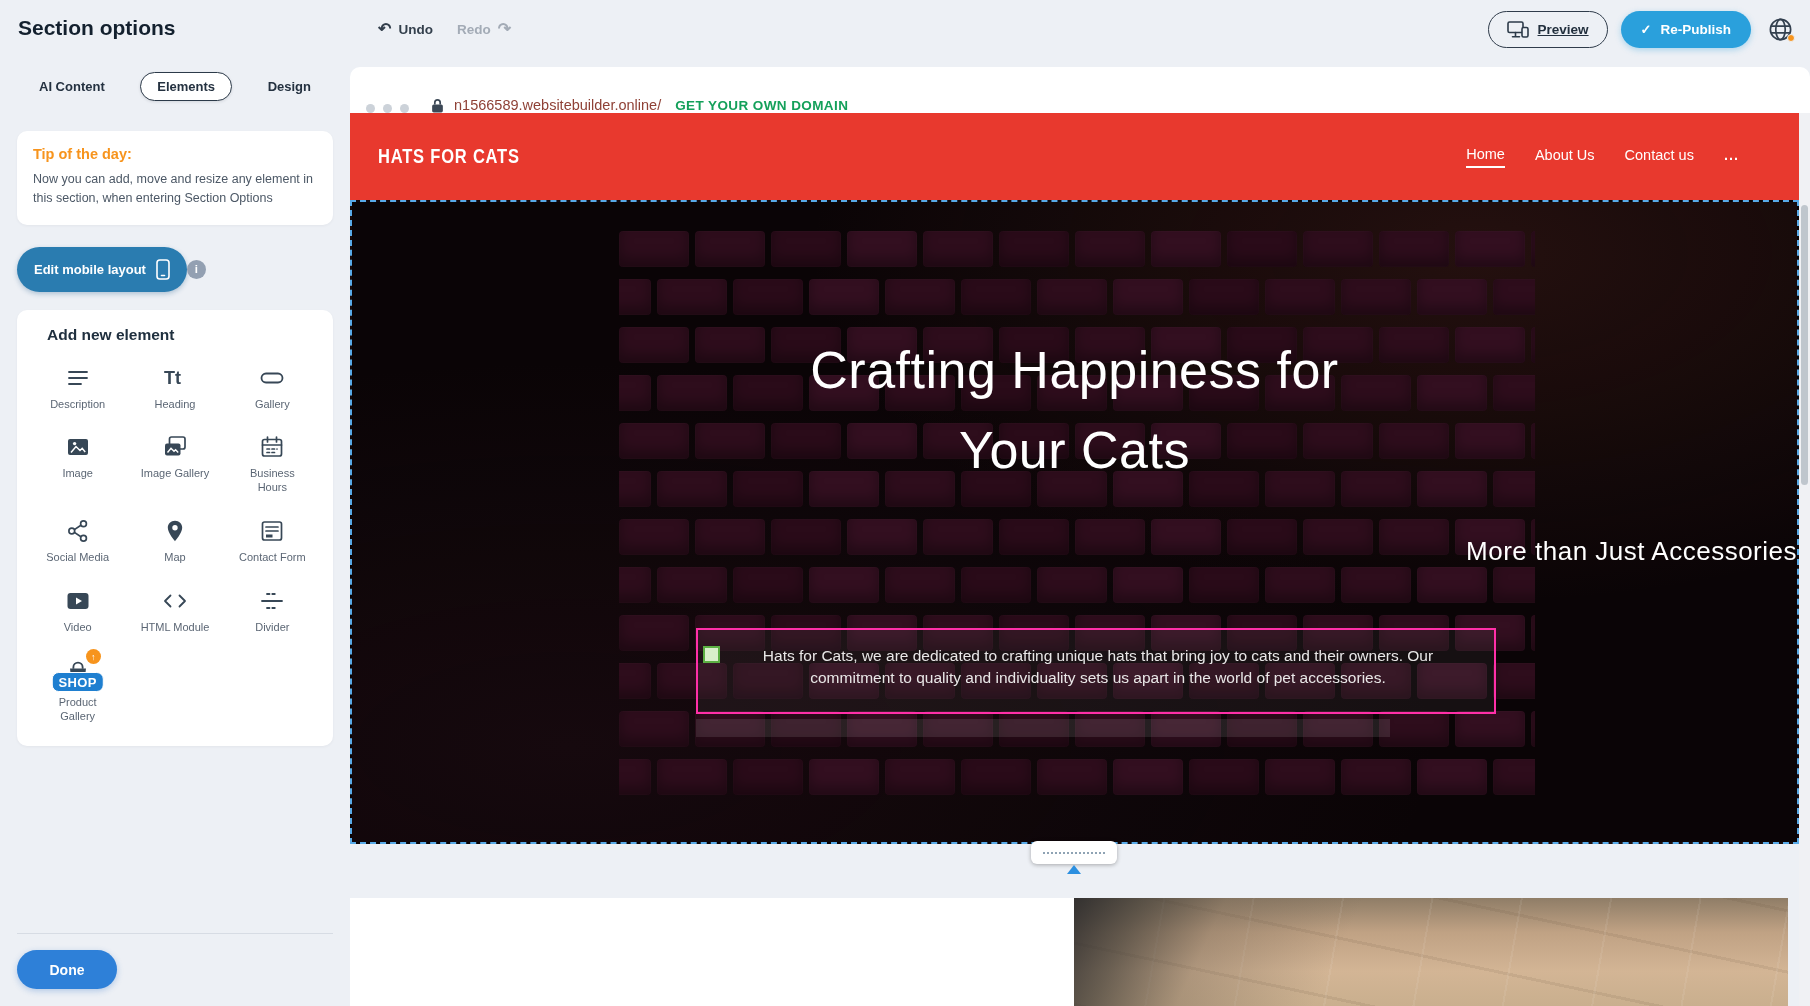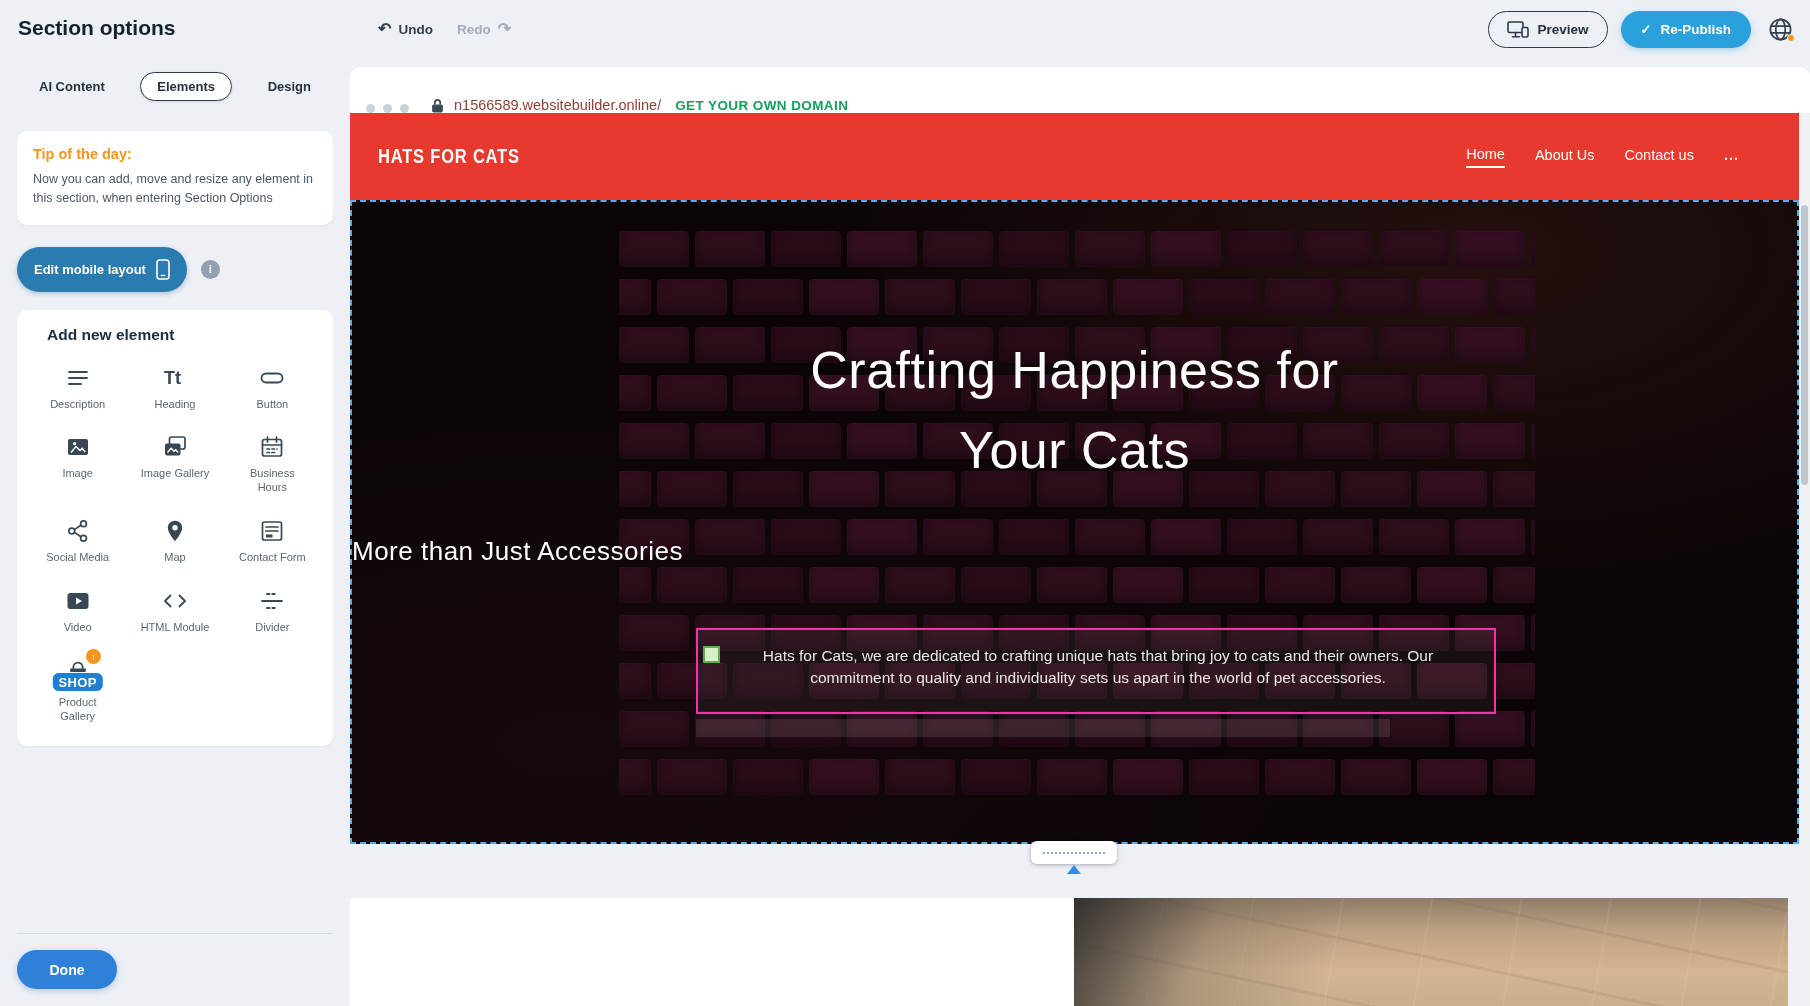--- a/index.html
+++ b/index.html
@@ -11,41 +11,41 @@
   .topbar { position:absolute; left:0; top:0; width:100%; height:58px; display:flex; align-items:center; }
   .topbar-title { position:absolute; left:18px; top:16px; font-size:21px; font-weight:700; color:#13202e; }
   .history { position:absolute; left:378px; top:0; height:58px; display:flex; align-items:center; gap:24px; }
   .hist-btn { display:flex; align-items:center; gap:7px; background:none; border:none; font-family:inherit;
               font-size:13.5px; font-weight:600; color:#333f4c; cursor:pointer; }
   .hist-btn .hist-icon { font-size:16px; line-height:1; }
   .hist-btn.redo { color:#a3abb6; }
   .topbar-right { position:absolute; right:14px; top:0; height:58px; display:flex; align-items:center; gap:13px; }
   .preview-btn { display:flex; align-items:center; gap:9px; height:37px; padding:0 18px; border-radius:19px;
                  background:transparent; border:1.6px solid #303c4b; color:#23303e; font-family:inherit;
-                 font-size:13.5px; font-weight:700; cursor:pointer; }
+                 font-size:13.5px; font-weight:700; cursor:pointer;text-decoration:underline; }
   .republish-btn { display:flex; align-items:center; gap:9px; height:37px; padding:0 20px; border-radius:19px;
                    background:var(--accent-blue,#2aa0dc); border:none; color:#fff; font-family:inherit;
                    font-size:13.5px; font-weight:700; cursor:pointer; box-shadow:0 2px 6px rgba(42,160,220,.35); }
   .republish-btn .check { font-size:13px; }
   .globe-wrap { position:relative; width:32px; height:32px; display:flex; align-items:center; justify-content:center; cursor:pointer; }
   .globe-dot { position:absolute; right:1px; bottom:3px; width:8px; height:8px; border-radius:50%;
                background:var(--tip-orange,#f7941d); border:1.5px solid #edf0f5; }
 
   
   .sidebar { position:absolute; left:0; top:58px; width:350px; bottom:0; padding:0 17px; }
   .tabs { margin-top:14px; display:flex; justify-content:space-between; align-items:center; padding:0 6px; }
   .tab { border:none; background:transparent; font-family:inherit; font-size:13px; font-weight:600; color:#243140;
          padding:6px 16px; border-radius:16px; cursor:pointer; }
   .tab.active { background:#fff; border:1.3px solid #2c3a49; box-shadow:0 1px 3px rgba(30,40,60,.12); }
 
   .tip-card { margin-top:30px; background:#fff; border-radius:10px; padding:15px 16px 17px; box-shadow:0 1px 3px rgba(30,40,60,.05); }
   .tip-title { font-size:14.5px; font-weight:700; color:var(--tip-orange,#f7941d); margin-bottom:8px; }
   .tip-body { font-size:12.5px; line-height:1.5; color:#4c5866; }
 
-  .edit-row { margin-top:22px; display:flex; align-items:center; gap:14px; }
+  .edit-row { margin-top:22px; display:flex; align-items:center; }
   .edit-mobile-btn { display:flex; align-items:center; gap:10px; height:45px; padding:0 17px; border-radius:23px;
                      background:#2a7cb0; border:none; color:#fff; font-family:inherit; font-size:13px; font-weight:700;
                      cursor:pointer; box-shadow:0 2px 5px rgba(30,90,140,.3); }
   .info-dot { width:19px; height:19px; border-radius:50%; background:#93a0b2; color:#fff; font-size:11.5px; font-weight:700;
               display:flex; align-items:center; justify-content:center; cursor:pointer; }
 
   .add-card { margin-top:18px; background:#fff; border-radius:10px; padding:16px 12px 18px; box-shadow:0 1px 3px rgba(30,40,60,.05); }
   .add-title { font-size:15.5px; font-weight:600; color:#20303f; padding-left:18px; }
   .el-grid { margin-top:16px; display:grid; grid-template-columns:repeat(3,1fr); row-gap:14px; }
   .el-item { display:flex; flex-direction:column; align-items:center; gap:6px; cursor:pointer; padding:4px 2px; border-radius:8px; }
@@ -90,21 +90,21 @@
   .brick-wall { position:absolute; left:267px; top:29px; width:916px; height:584px; overflow:hidden; }
   .brick-row { display:flex; gap:6px; margin-bottom:12px; height:36px; }
   .brick-row.offset { margin-left:-38px; }
   .brick { flex:0 0 70px; height:36px; background:#2e0d1c; border-radius:4px;
            box-shadow:inset 0 -8px 14px rgba(0,0,0,.35), inset 0 0 0 1px rgba(255,255,255,.015); }
   .brick:nth-child(3n) { background:#2a0b19; }
   .brick:nth-child(4n) { background:#330f20; }
 
   .hero-title { position:absolute; left:0; right:0; top:128px; text-align:center; color:#fff;
                 font-size:52px; font-weight:500; line-height:80px; letter-spacing:.5px; cursor:pointer; }
-  .hero-subtitle { position:absolute; left:0; right:0; top:334px; text-align:left; color:#fff;
+  .hero-subtitle { position:absolute; left:0; right:0; top:334px; text-align:right; color:#fff;
                    font-size:26px; letter-spacing:.5px; cursor:pointer; }
 
   .ghost-bar { position:absolute; left:344px; top:517px; width:694px; height:18px; background:rgba(255,255,255,.10); }
   .text-element { position:absolute; left:344px; top:426px; width:800px; height:86px;
                   border:2px solid var(--selection-pink,#ff2fa8); background:rgba(255,255,255,.05); cursor:pointer; }
   .text-element p { padding:15px 26px 0 30px; text-align:center; color:#e9e7e7; font-size:15.5px; line-height:1.45; }
   .drag-handle { position:absolute; left:5px; top:16px; width:17px; height:17px; background:#d9efcb;
                  border:2px solid var(--handle-green,#5cb043); cursor:grab; }
 
   .below { position:absolute; left:0; right:11px; top:785px; bottom:0; display:flex; }
@@ -221,21 +221,21 @@
           </span>
           <span class="el-label">Heading</span>
         </div>
 
         <div class="el-item">
           <span class="el-icon">
             <svg width="26" height="26" viewBox="0 0 26 26" fill="none" stroke="#374756" stroke-width="1.8">
                 <rect x="2.5" y="8.5" width="21" height="9" rx="4.5"></rect>
               </svg>
           </span>
-          <span class="el-label">Button</span>
+          <span class="el-label">Gallery</span>
         </div>
 
         <div class="el-item">
           <span class="el-icon">
             <svg width="26" height="26" viewBox="0 0 26 26">
                 <rect x="3" y="5" width="20" height="16" rx="2" fill="#374756"></rect>
                 <path d="M6 18.5l5-6 4 4 2.2-2.2 3 3.7" stroke="#fff" stroke-width="1.5" fill="none"></path>
                 <circle cx="9.6" cy="9.6" r="1.7" fill="#fff"></circle>
               </svg>
           </span>

